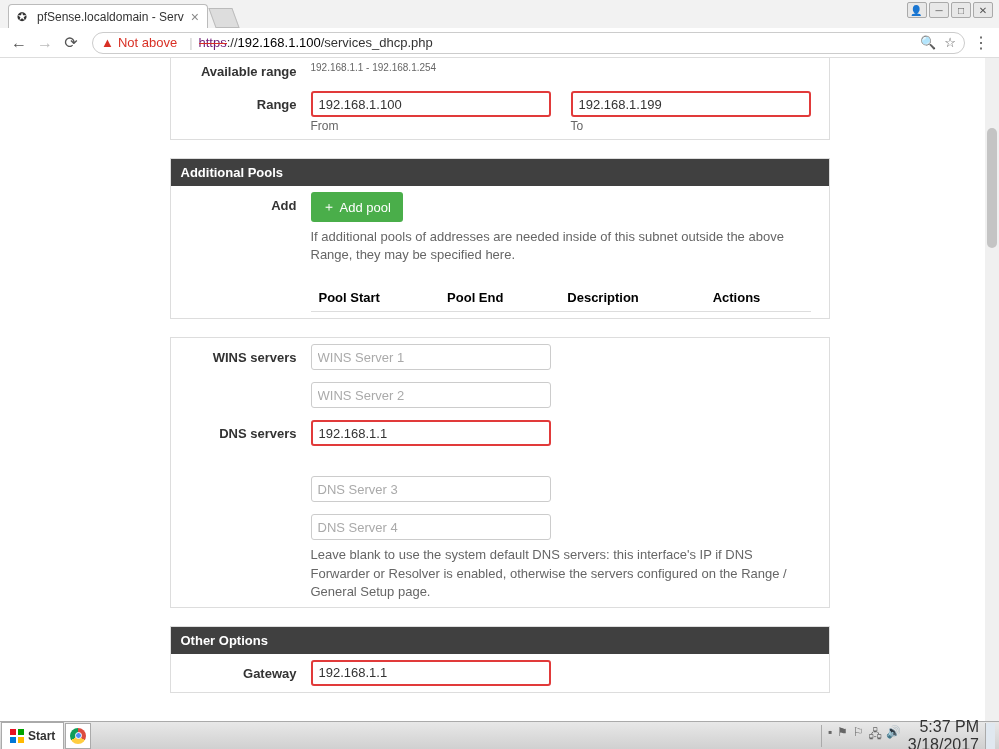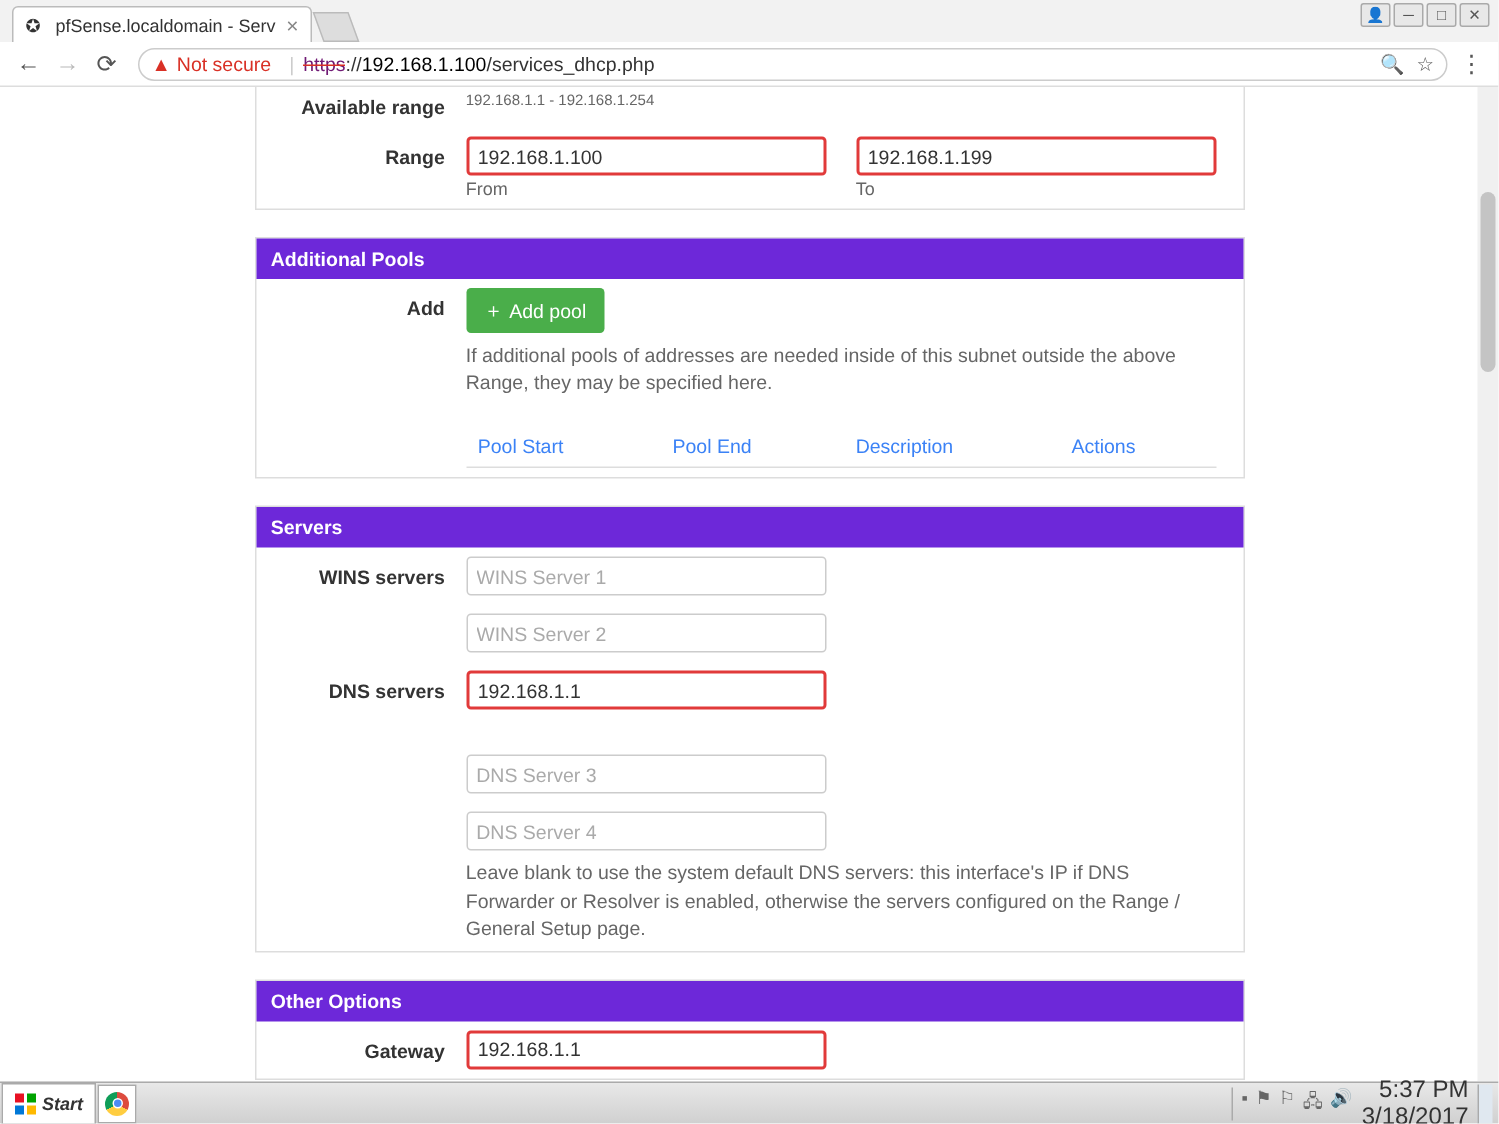--- a/index.html
+++ b/index.html
@@ -152,21 +152,21 @@
 }
 
 .content-wrap {
   margin: 0 auto;
   width: 660px;
   padding-top: 0;
 }
 .panel { border: 1px solid #ddd; margin-bottom: 18px; background: #fff; }
 .panel-body { padding: 0; }
 .panel-header {
-  background: #6d28d9;
+  background: #404040;
   color: #fff;
   font-weight: bold;
   padding: 6px 10px;
   font-size: 13px;
 }
 .form-row {
   display: flex;
   padding: 6px 0 6px 0;
 }
 .form-label {
@@ -212,25 +212,25 @@
   cursor: pointer;
 }
 .help-text { color: #666; font-size: 13px; margin-top: 6px; line-height: 1.4; }
 .pool-table {
   width: 100%;
   margin-top: 20px;
   border-collapse: collapse;
 }
 .pool-table th {
   text-align: left;
-  font-weight: normal;
+  font-weight: bold;
   padding: 6px 8px;
   border-bottom: 1px solid #ddd;
   font-size: 13px;
-  color: #3b82f6;
+  color: #000000;
 }
 .static-val { color: #666; padding-top: 4px; font-size: 10px; }
 
 .taskbar {
   position: absolute;
   bottom: 0;
   left: 0;
   right: 0;
   height: 28px;
   background: linear-gradient(#e8e8e8, #d0d0d0);
@@ -242,21 +242,20 @@
   height: 28px;
   background: #fff;
   border: 1px solid #aaa;
   display: flex;
   align-items: center;
   padding: 0 8px;
   font-size: 12px;
   font-weight: bold;
   color: #333;
   margin: 0 1px;
-  font-style: italic;
 }
 .start-logo {
   width: 14px;
   height: 14px;
   margin-right: 4px;
   display: inline-block;
   background:
     linear-gradient(#e81123, #e81123) 0 0 / 6px 6px no-repeat,
     linear-gradient(#00a300, #00a300) 8px 0 / 6px 6px no-repeat,
     linear-gradient(#0078d7, #0078d7) 0 8px / 6px 6px no-repeat,
@@ -312,21 +311,21 @@
   </div>
   <div class="new-tab"></div>
 </div>
 
 <div class="addrbar">
   <div class="nav-btn">←</div>
   <div class="nav-btn disabled">→</div>
   <div class="nav-btn">⟳</div>
   <div class="urlbox">
     <span class="sec-icon">▲</span>
-    <span class="sec-text">Not secure</span>
+    <span class="sec-text">Not above</span>
     <span class="url-divider">|</span>
     <span class="url-https">https</span>
         <span class="url-rest">://</span>
         <span class="url-host">192.168.1.100</span>
         <span class="url-rest">/services_dhcp.php</span>
     <span class="url-icons">
       <span>🔍</span>
       <span>☆</span>
     </span>
   </div>
@@ -382,21 +381,20 @@
                 <th>Actions</th>
               </tr>
             </tbody>
                 </table>
           </div>
         </div>
       </div>
     </div>
 
     <div class="panel">
-      <div class="panel-header">Servers</div>
       <div class="panel-body">
         <div class="form-row">
           <div class="form-label">WINS servers</div>
           <div class="form-field">
             <input class="txt half-input" placeholder="WINS Server 1" style="">
           </div>
         </div>
         <div class="form-row">
           <div class="form-label"></div>
           <div class="form-field">

